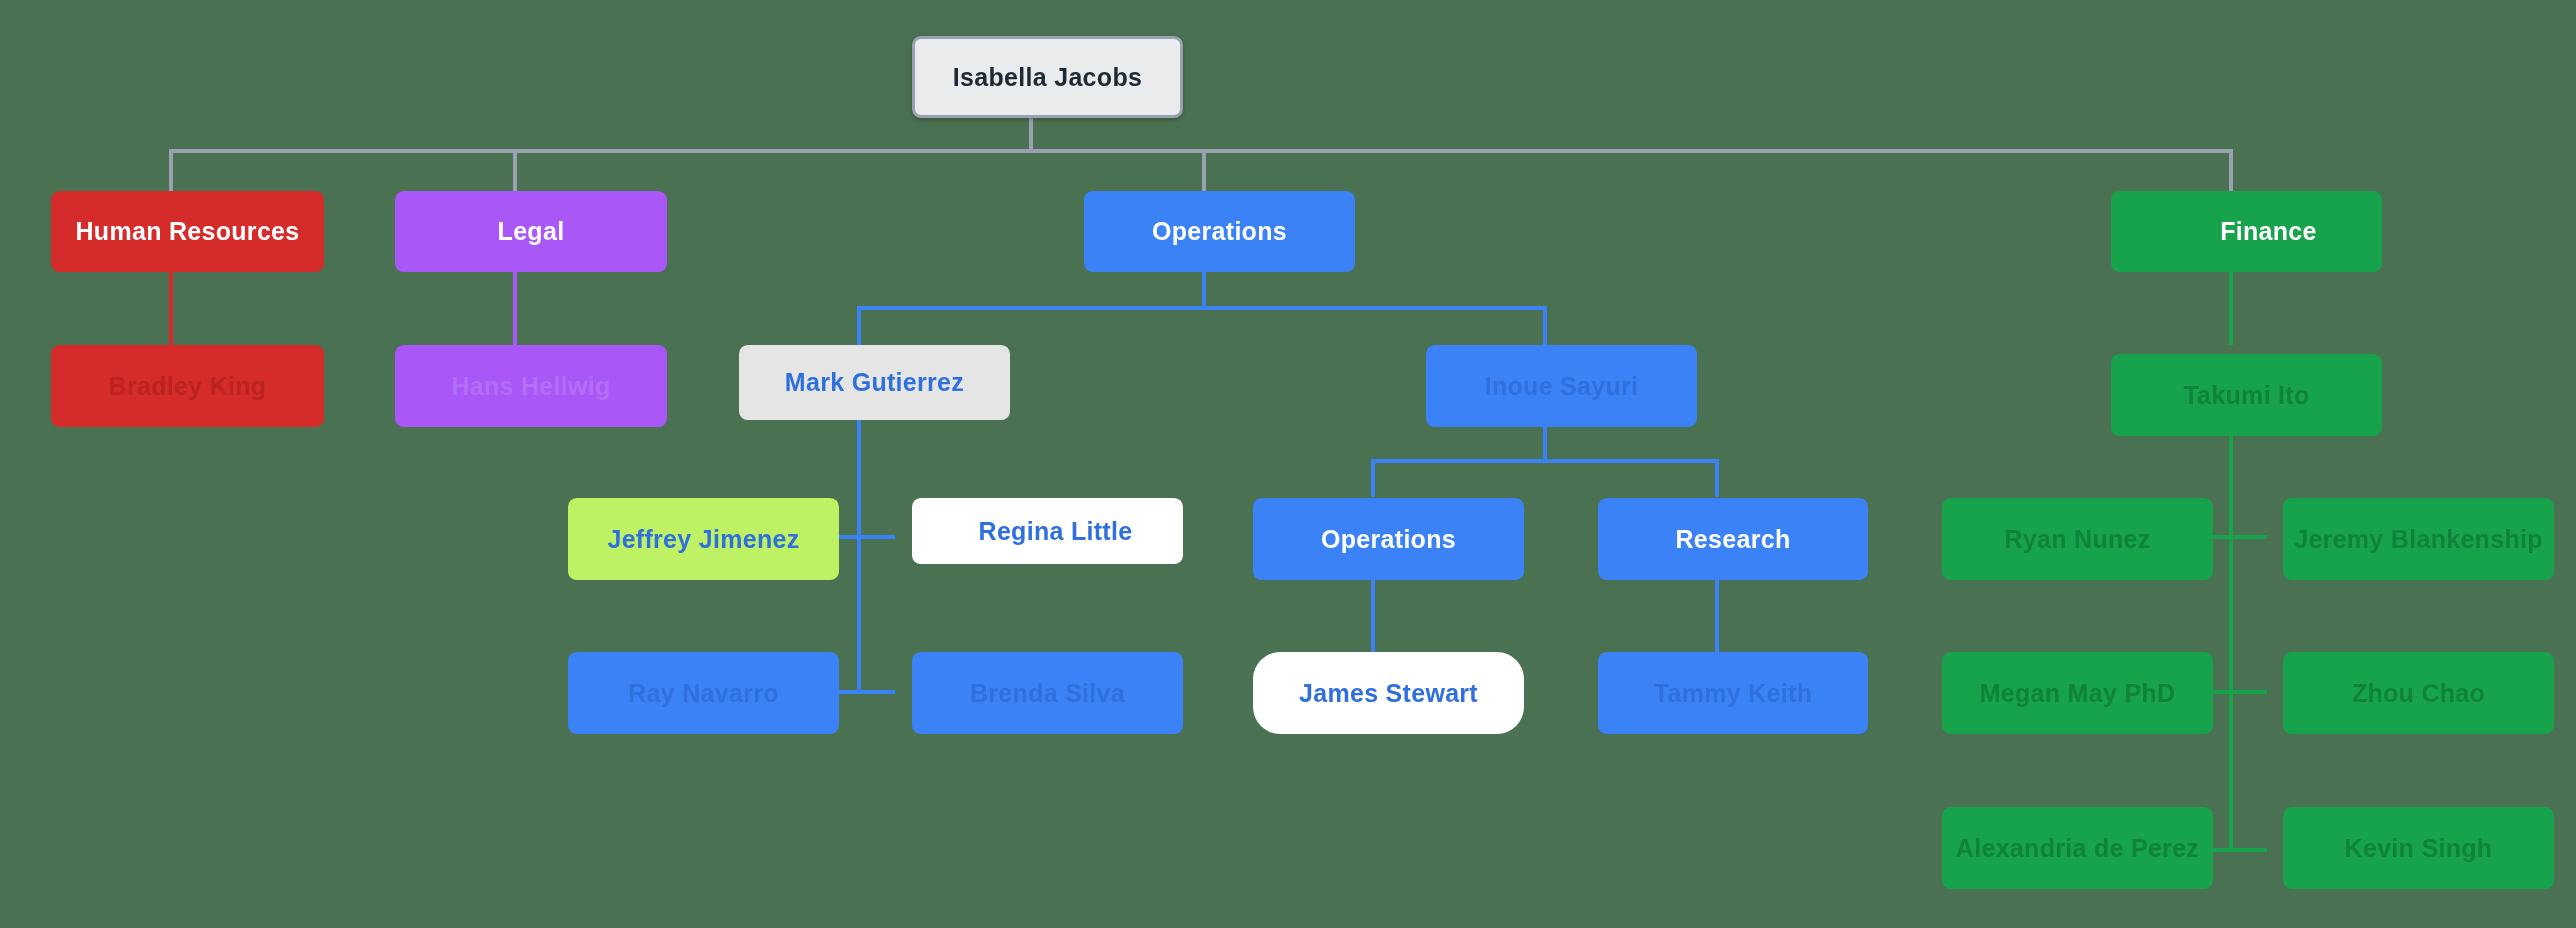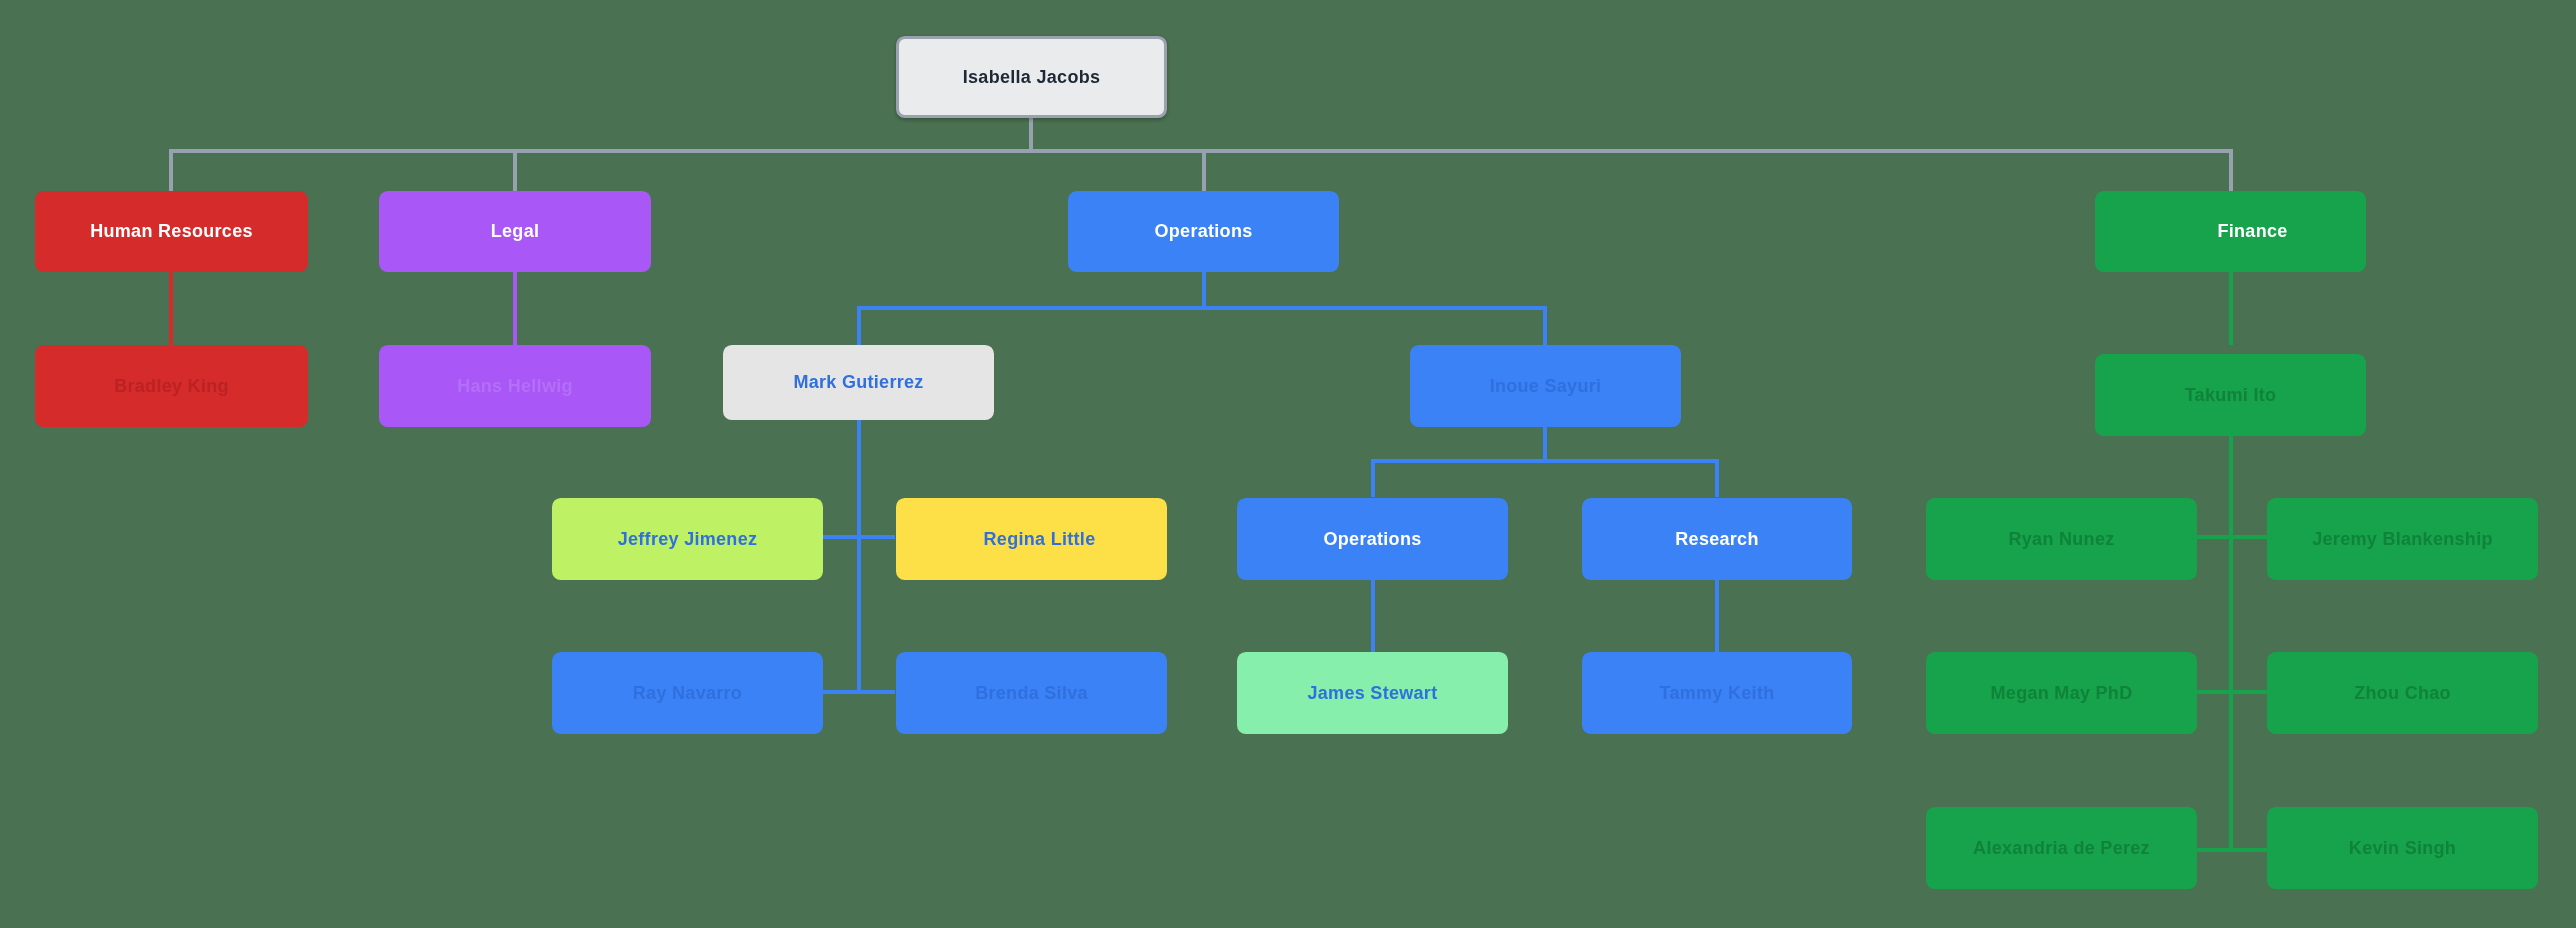--- a/index.html
+++ b/index.html
@@ -7,23 +7,24 @@
   #org-canvas{position:relative;width:2576px;height:928px;overflow:hidden;}
   .connector{position:absolute;}
   .node{
     position:absolute;
     box-sizing:border-box;
     border-radius:8.8px;
     display:flex;
     align-items:center;
     justify-content:center;
     font-weight:bold;
-    font-size:18px;
+    font-size:25px;
     white-space:nowrap;
     letter-spacing:0.3px;
+    margin-left:16px;
   }
   .node.root{border:3.8px solid #9AA2B0;box-shadow:0 1.3px 3.8px rgba(0,0,0,0.25);}
   .node-label{pointer-events:none;}
 </style>
 </head>
 <body style="background: rgb(74, 113, 81);">
 
 <div id="org-canvas" style="width: 2576px; height: 928px; background: rgb(74, 113, 81);">
     <div class="connector" style="left: 1029px; top: 115px; width: 3.8px; height: 38px; background: rgb(152, 161, 176);"></div>
     <div class="connector" style="left: 169px; top: 149px; width: 2063px; height: 3.8px; background: rgb(152, 161, 176);"></div>
@@ -76,42 +77,42 @@
     </div>
     <div class="node" style="left: 1410px; top: 345px; width: 271px; height: 82px; background: rgb(59, 130, 246); color: rgb(47, 112, 222);">
       <span class="node-label">Inoue Sayuri</span>
     </div>
     <div class="node" style="left: 2095px; top: 354px; width: 271px; height: 82px; background: rgb(23, 163, 75); color: rgb(15, 131, 57);">
       <span class="node-label">Takumi Ito</span>
     </div>
     <div class="node" style="left: 552px; top: 498px; width: 271px; height: 82px; background: #bef264; color: rgb(47, 112, 222);">
       <span class="node-label">Jeffrey Jimenez</span>
     </div>
-    <div class="node" style="left: 896px; top: 498px; width: 271px; height: 82px; background: #fde047; color: rgb(47, 112, 222); padding-left: 16px;">
+    <div class="node" style="left: 896px; top: 498px; width: 271px; height: 66px; background: #ffffff; color: rgb(47, 112, 222); padding-left: 16px;">
       <span class="node-label">Regina Little</span>
     </div>
     <div class="node" style="left: 1237px; top: 498px; width: 271px; height: 82px; background: rgb(59, 130, 246); color: rgb(255, 255, 255);">
       <span class="node-label">Operations</span>
     </div>
     <div class="node" style="left: 1582px; top: 498px; width: 270px; height: 82px; background: rgb(59, 130, 246); color: rgb(255, 255, 255);">
       <span class="node-label">Research</span>
     </div>
     <div class="node" style="left: 1926px; top: 498px; width: 271px; height: 82px; background: rgb(23, 163, 75); color: rgb(15, 131, 57);">
       <span class="node-label">Ryan Nunez</span>
     </div>
     <div class="node" style="left: 2267px; top: 498px; width: 271px; height: 82px; background: rgb(23, 163, 75); color: rgb(15, 131, 57);">
       <span class="node-label">Jeremy Blankenship</span>
     </div>
     <div class="node" style="left: 552px; top: 652px; width: 271px; height: 82px; background: rgb(59, 130, 246); color: rgb(47, 112, 222);">
       <span class="node-label">Ray Navarro</span>
     </div>
     <div class="node" style="left: 896px; top: 652px; width: 271px; height: 82px; background: rgb(59, 130, 246); color: rgb(47, 112, 222);">
       <span class="node-label">Brenda Silva</span>
     </div>
-    <div class="node" style="left: 1237px; top: 652px; width: 271px; height: 82px; background: #86efac; color: rgb(47, 112, 222);">
+    <div class="node" style="left: 1237px; top: 652px; width: 271px; height: 82px; background: #ffffff; color: rgb(47, 112, 222); border-radius: 27px;">
       <span class="node-label">James Stewart</span>
     </div>
     <div class="node" style="left: 1582px; top: 652px; width: 270px; height: 82px; background: rgb(59, 130, 246); color: rgb(47, 112, 222);">
       <span class="node-label">Tammy Keith</span>
     </div>
     <div class="node" style="left: 1926px; top: 652px; width: 271px; height: 82px; background: rgb(23, 163, 75); color: rgb(15, 131, 57);">
       <span class="node-label">Megan May PhD</span>
     </div>
     <div class="node" style="left: 2267px; top: 652px; width: 271px; height: 82px; background: rgb(23, 163, 75); color: rgb(15, 131, 57);">
       <span class="node-label">Zhou Chao</span>

